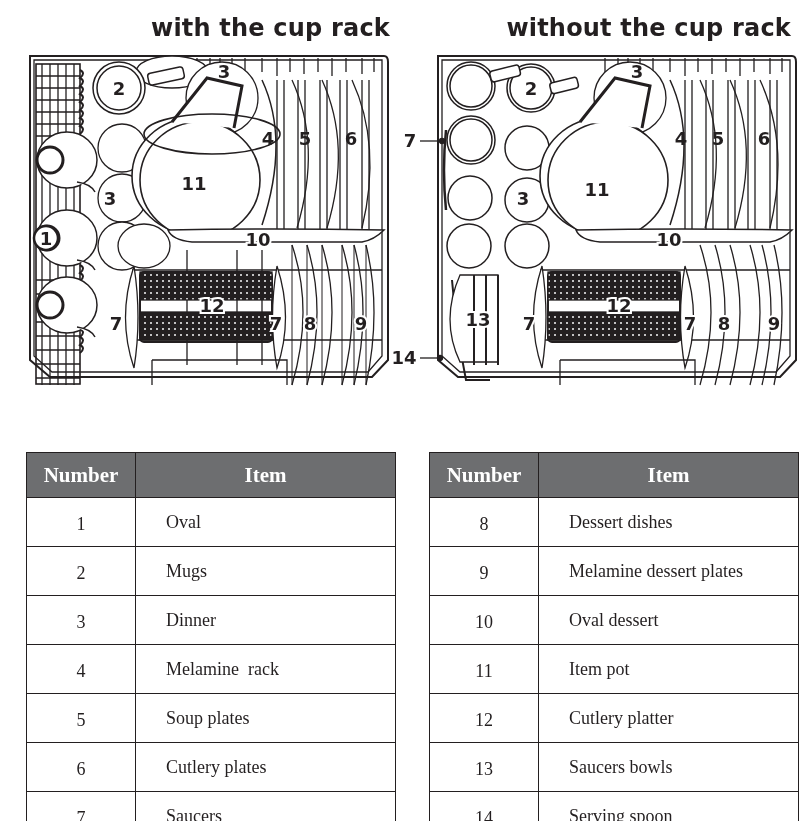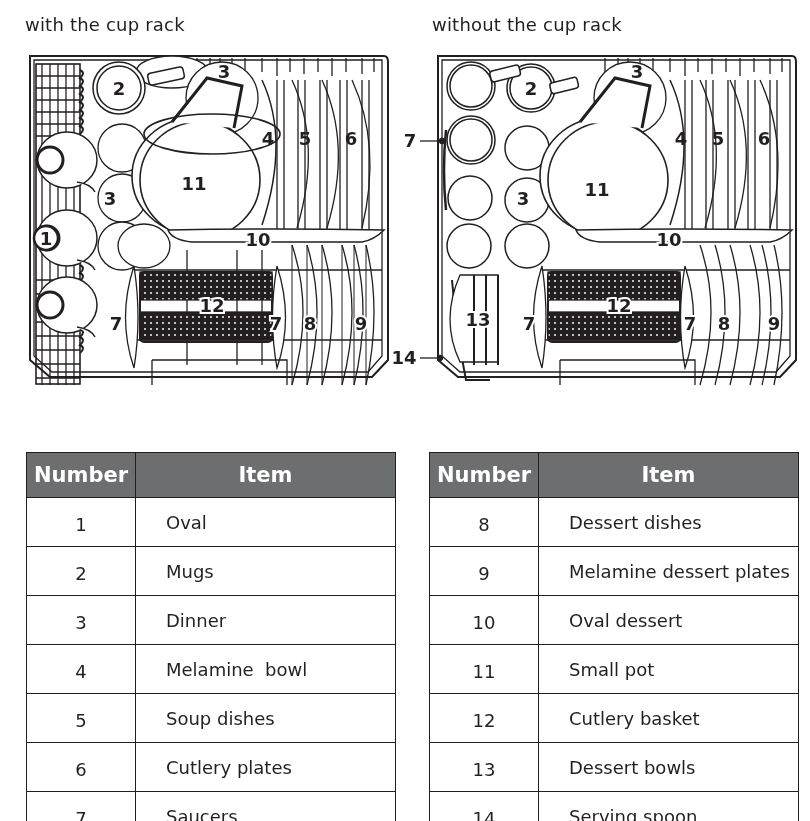--- a/index.html
+++ b/index.html
@@ -1,25 +1,25 @@
 <!DOCTYPE html>
 <html><head>
 <meta charset="utf-8">
 <style>
   html, body { margin: 0; padding: 0; background: #ffffff; }
   body { width: 810px; height: 821px; position: relative; overflow: hidden;
          font-family: "DejaVu Sans", sans-serif; color: #231f20; }
-  .diagram-title { position: absolute; top: 14px; font-weight: normal; font-size: 18px;
-         text-align: left; color: #231f20; letter-spacing: 0.2px; }
+  .diagram-title { position: absolute; top: 14px; font-weight: bold; font-size: 24px;
+         text-align: right; color: #231f20; letter-spacing: 0.2px; }
   .diagram { position: absolute; top: 50px; }
   .diagram svg { display: block; }
   .lbl { font-family: "DejaVu Sans", sans-serif; font-weight: bold; font-size: 18px; fill: #231f20; }
   .lbl-bg { paint-order: stroke; stroke: #ffffff; stroke-width: 4px; }
   .tbl { position: absolute; top: 452px; border-collapse: collapse; }
-  .tbl th, .tbl td { border: 1.5px solid #231f20; padding: 0; }
+  .tbl th, .tbl td { border: 1.5px solid #231f20; padding: 0; font-family: Liberation Serif, serif; }
   .tbl th { background: #6d6e70; color: #ffffff; font-weight: bold; font-size: 21px; height: 44px; text-align: center; }
   .tbl td { height: 44px; font-size: 18px; color: #231f20; }
   .tbl td.num { text-align: center; padding-top: 4px; }
   .tbl td.item { padding-left: 30px; }
 </style>
 </head>
 <body>
 
 <div class="diagram-title" style="left:25px;width:365px;">with the cup rack</div>
 
@@ -122,21 +122,21 @@
     <text class="lbl lbl-bg" x="254" y="280" text-anchor="middle">7</text>
     <text class="lbl lbl-bg" x="288" y="280" text-anchor="middle">8</text>
     <text class="lbl lbl-bg" x="339" y="280" text-anchor="middle">9</text>
     <text class="lbl lbl-bg" x="236" y="196" text-anchor="middle">10</text>
     <text class="lbl" x="172" y="140" text-anchor="middle">11</text>
     <text class="lbl lbl-bg" x="190" y="262" text-anchor="middle">12</text>
   </g>
 </svg>
 </div>
 
-<div class="diagram-title" style="left:432px;width:375px;">without the cup rack</div>
+<div class="diagram-title" style="left:416px;width:375px;">without the cup rack</div>
 
 <div class="diagram" style="left:390px;">
 <svg width="418" height="345" viewBox="0 0 418 345" fill="none" stroke="#231f20" stroke-width="1.3">
   <path d="M48 6 H402 Q406 6 406 12 V310 L390 327 H68 L48 310 Z" stroke-width="2"></path>
   <path d="M52 10 H400 V306 L386 322 H70 L52 306 Z"></path>
   <path d="M215 8 V24 M228 8 V22 M238 8 V26 M250 8 V22 M263 8 V24 M280 8 V22 M295 8 V26 M308 8 V22 M322 8 V24 M336 8 V22 M350 8 V26 M364 8 V22 M380 8 V24 M392 8 V22"></path>
   <path d="M295 30 V182 M302 30 V182 M316 30 V182 M323 30 V182 M338 30 V182 M345 30 V182 M358 30 V182 M365 30 V182 M380 30 V182 M387 30 V182"></path>
   <path d="M280 30 Q308 90 280 175" stroke-width="1.5"></path>
   <path d="M310 30 Q340 95 315 178"></path>
   <path d="M340 30 Q370 95 345 178"></path>
@@ -226,25 +226,25 @@
     <tr>
         <td class="num">2</td>
         <td class="item">Mugs</td>
       </tr>
     <tr>
         <td class="num">3</td>
         <td class="item">Dinner</td>
       </tr>
     <tr>
         <td class="num">4</td>
-        <td class="item" style="white-space:pre;">Melamine  bowl</td>
+        <td class="item" style="white-space:pre;">Melamine  rack</td>
       </tr>
     <tr>
         <td class="num">5</td>
-        <td class="item">Soup dishes</td>
+        <td class="item">Soup plates</td>
       </tr>
     <tr>
         <td class="num">6</td>
         <td class="item">Cutlery plates</td>
       </tr>
     <tr>
         <td class="num">7</td>
         <td class="item">Saucers</td>
       </tr>
   </tbody>
@@ -265,28 +265,28 @@
     <tr>
         <td class="num">9</td>
         <td class="item">Melamine dessert plates</td>
       </tr>
     <tr>
         <td class="num">10</td>
         <td class="item">Oval dessert</td>
       </tr>
     <tr>
         <td class="num">11</td>
-        <td class="item">Small pot</td>
+        <td class="item">Item pot</td>
       </tr>
     <tr>
         <td class="num">12</td>
-        <td class="item">Cutlery basket</td>
+        <td class="item">Cutlery platter</td>
       </tr>
     <tr>
         <td class="num">13</td>
-        <td class="item">Dessert bowls</td>
+        <td class="item">Saucers bowls</td>
       </tr>
     <tr>
         <td class="num">14</td>
         <td class="item">Serving spoon</td>
       </tr>
   </tbody>
 </table>
 
 </body></html>

